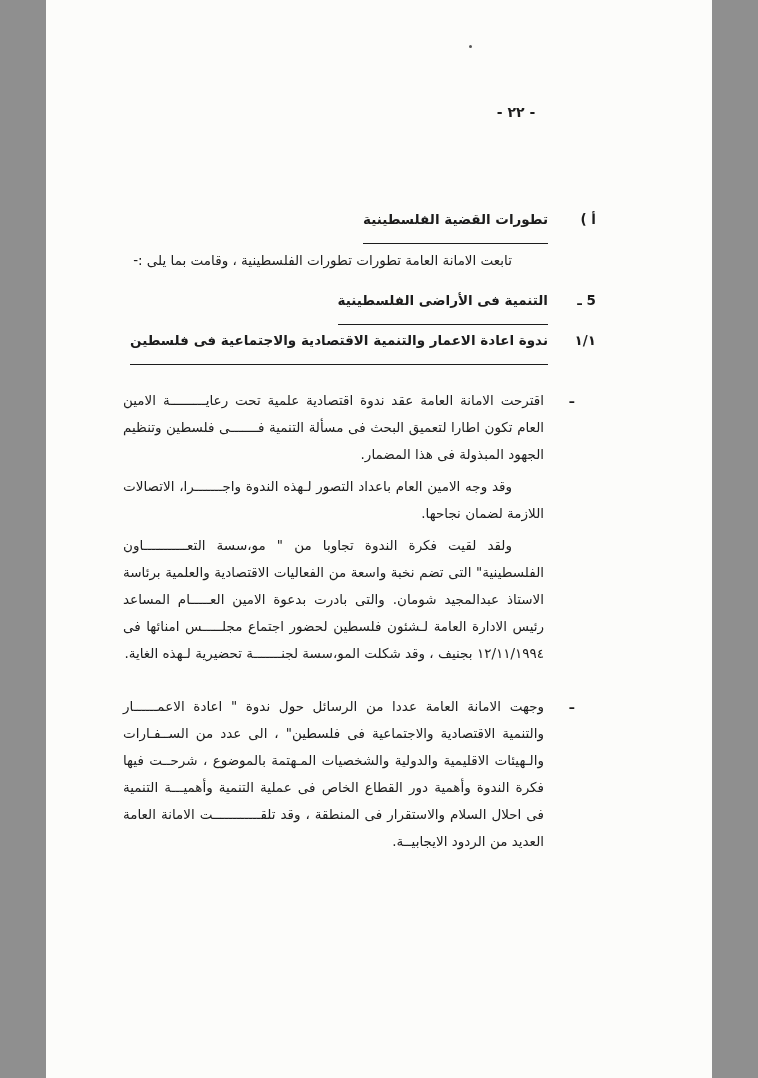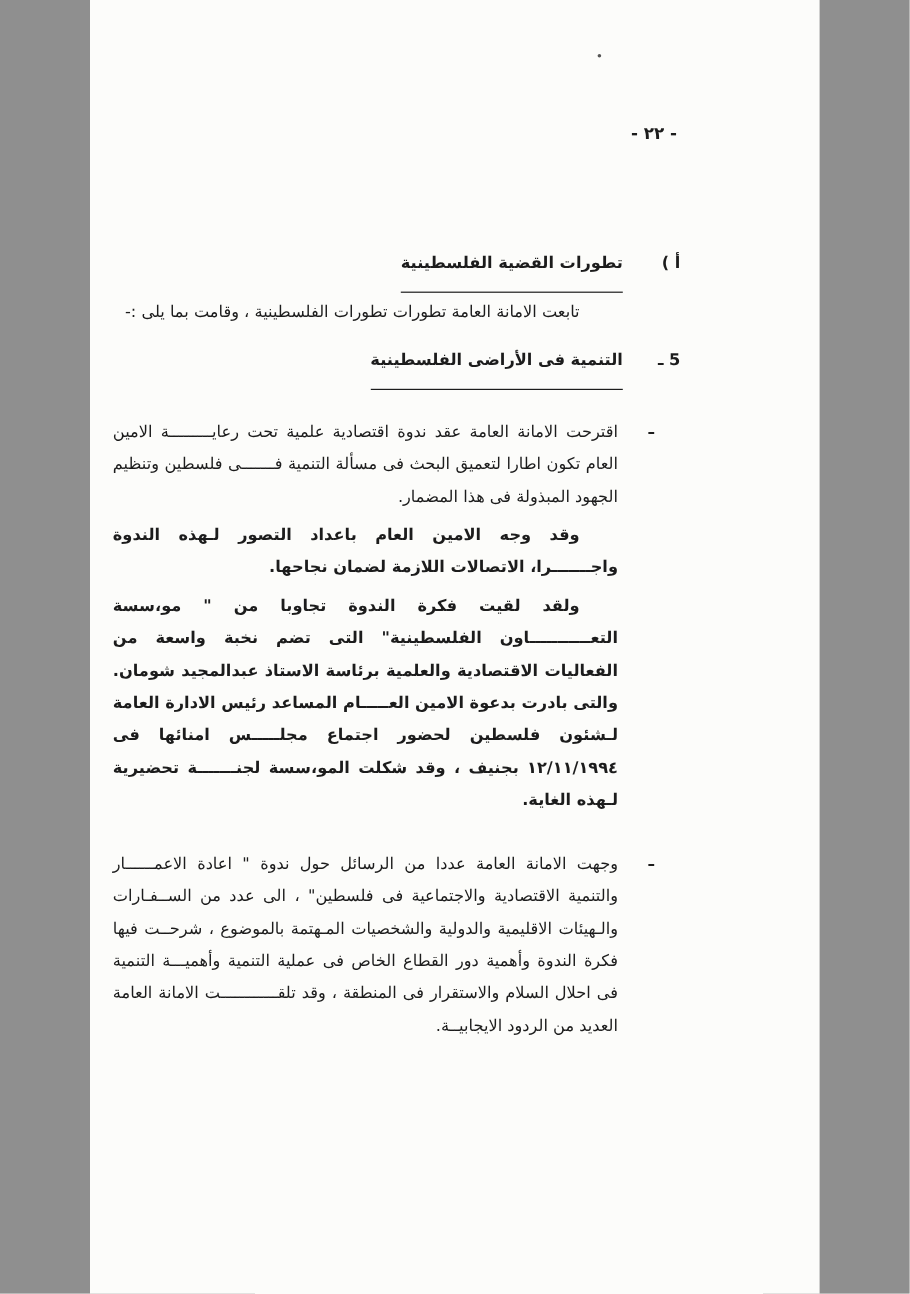--- a/index.html
+++ b/index.html
@@ -2,21 +2,21 @@
 <html lang="ar"><head>
 <meta charset="utf-8">
 <style>
   * { box-sizing: border-box; }
   html, body { margin: 0; padding: 0; }
   body {
     background: #8f8f8f;
     font-family: "DejaVu Sans", sans-serif;
   }
   .page {
-    width: 608px;
+    width: 666px;
     height: 1078px;
     margin: 0 auto;
     background: #fcfcfa;
     position: relative;
     overflow: hidden;
     color: #1c1c1c;
   }
   .artifact-dot {
     position: absolute;
     top: 45px;
@@ -70,21 +70,21 @@
   .h-11 { margin-top: 13px; }
   .bullet { position: relative; }
   .bullet-1 { margin-top: 33px; }
   .bullet-2 { margin-top: 26px; }
   .bullet .dash {
     position: absolute;
     right: -30px;
     top: -2px;
     font-weight: bold;
   }
-  .bullet-body p + p { margin-top: 5px; font-weight: bold; }
+  .bullet-body p + p { margin-top: 5px; }
 </style>
 </head>
 <body>
 
 <div class="page">
 
   <span class="artifact-dot"></span>
 
   <div class="page-number">- ٢٢ -</div>
 
@@ -94,20 +94,23 @@
     <div class="heading h-a">
       <span class="marker">أ )</span><span class="h-text">تطورات القضية الفلسطينية</span>
     </div>
 
     <p class="indent p-followup">تابعت الامانة العامة تطورات تطورات الفلسطينية ، وقامت بما يلى :-</p>
 
     <div class="heading h-1">
       <span class="marker">5 ـ</span><span class="h-text">التنمية فى الأراضى الفلسطينية</span>
     </div>
 
+    <div class="heading h-11">
+      <span class="marker">١/١</span><span class="h-text">ندوة اعادة الاعمار والتنمية الاقتصادية  والاجتماعية فى فلسطين</span>
+    </div>
 
     <div class="bullet bullet-1">
       <span class="dash">ـ</span>
       <div class="bullet-body">
         <p>اقترحت الامانة العامة عقد ندوة اقتصادية علمية تحت رعايـــــــــة الامين العام تكون اطارا لتعميق البحث فى مسألة التنمية فـــــــى فلسطين وتنظيم الجهود المبذولة فى هذا المضمار.</p>
         <p class="indent">وقد وجه الامين العام باعداد التصور لـهذه الندوة واجـــــــرا، الاتصالات اللازمة لضمان نجاحها.</p>
         <p class="indent">ولقد لقيت فكرة الندوة تجاوبا من " مو،سسة التعـــــــــــاون الفلسطينية" التى تضم نخبة واسعة من الفعاليات الاقتصادية والعلمية برئاسة الاستاذ عبدالمجيد شومان. والتى بادرت بدعوة الامين العـــــام المساعد رئيس الادارة العامة لـشئون فلسطين لحضور اجتماع مجلـــــس امنائها فى ١٢/١١/١٩٩٤ بجنيف ، وقد شكلت المو،سسة لجنـــــــة تحضيرية لـهذه الغاية.</p>
       </div>
     </div>
 

